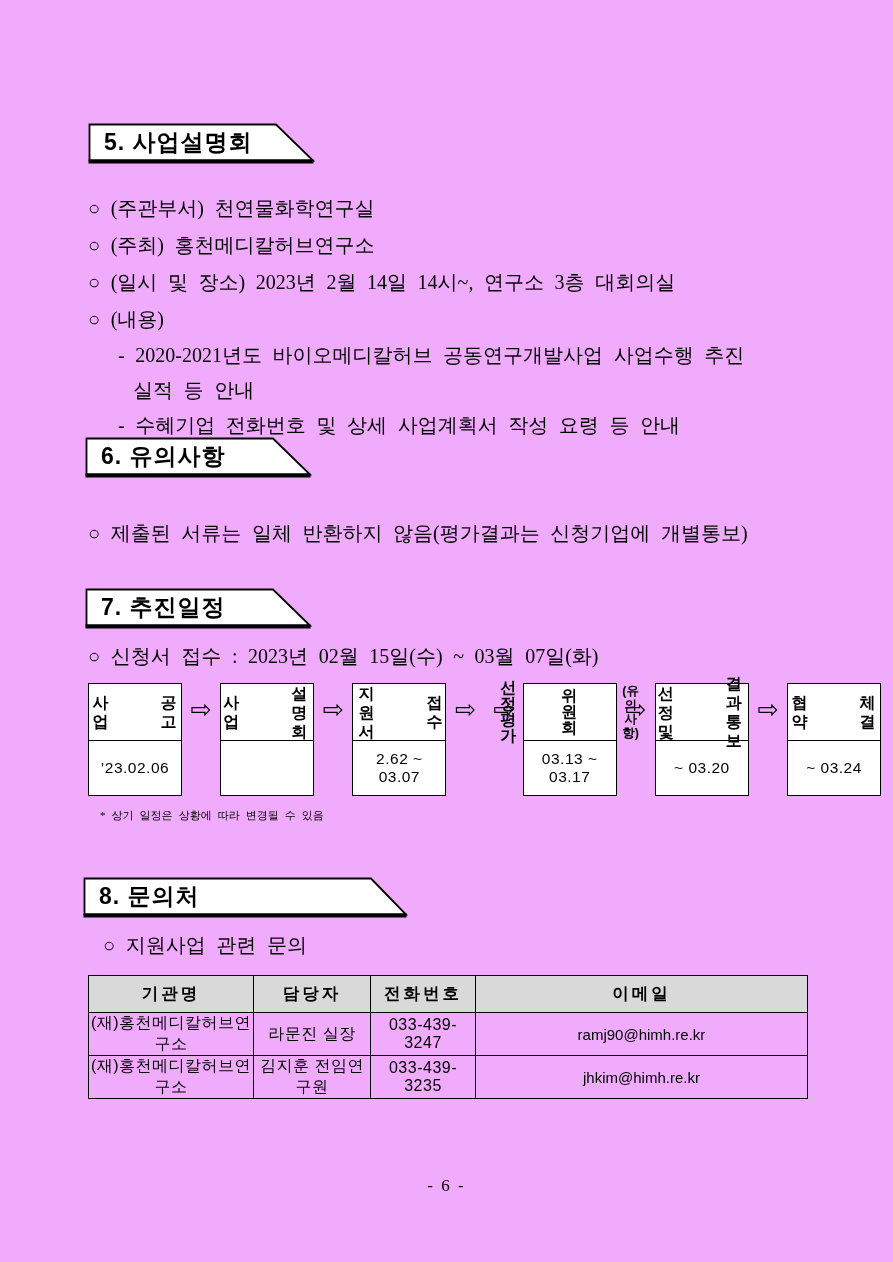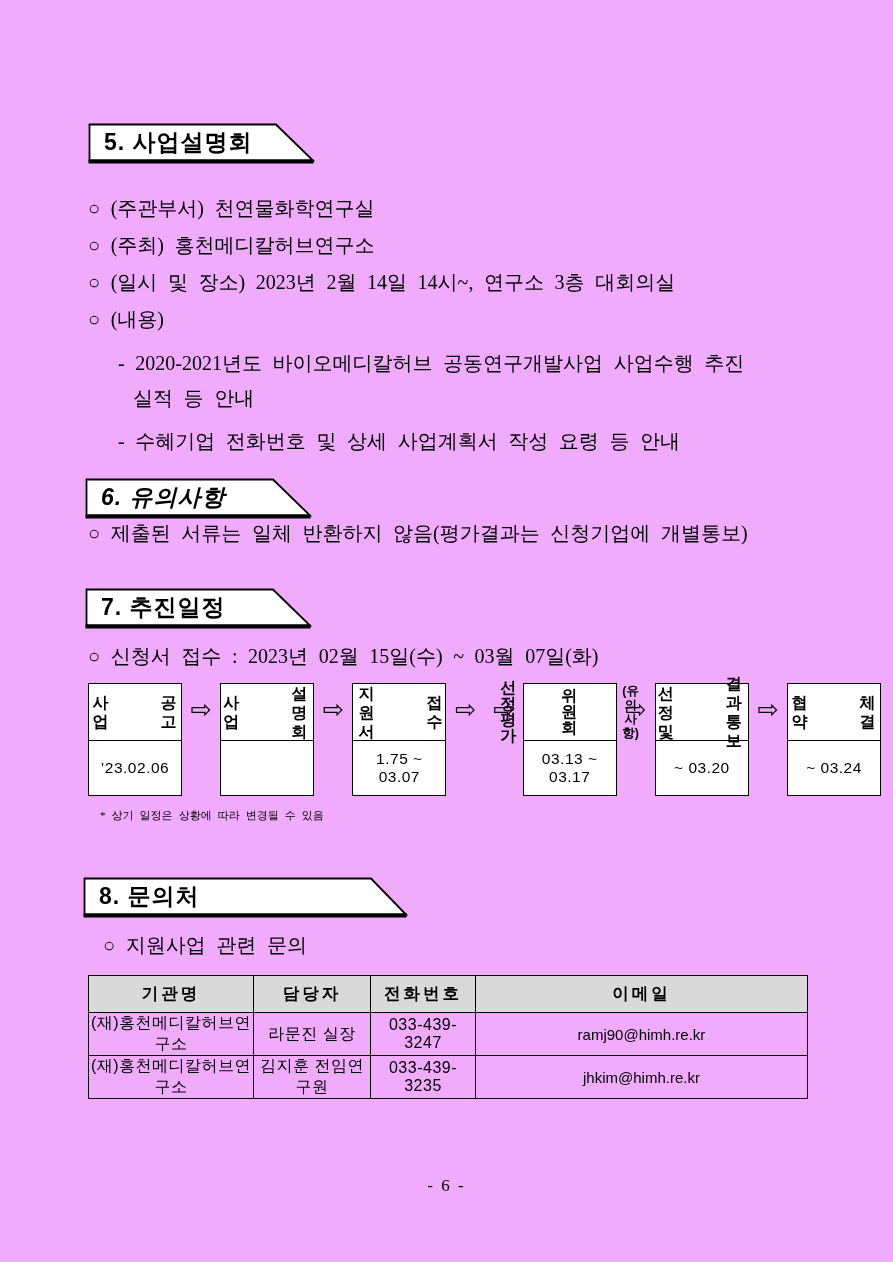--- a/index.html
+++ b/index.html
@@ -12,28 +12,28 @@
   
   .banner { position:absolute; }
   .banner svg { display:block; }
   .banner .label {
     position:absolute; left:16px; top:0; height:38px;
     display:flex; align-items:center;
     font-family:"Liberation Sans","DejaVu Sans",sans-serif;
     font-weight:bold; font-size:23px; letter-spacing:1px; white-space:nowrap;
   }
   #banner5 { left:88px; top:123px; }
-  #banner6 { left:85px; top:478px;font-style:italic; }
+  #banner6 { left:85px; top:437px; }
   #banner7 { left:85px; top:588px; }
   #banner8 { left:83px; top:877px; }
 
   
   .textblock { position:absolute; font-size:20px; white-space:nowrap; }
   .textblock p { margin:0; line-height:37px; word-spacing:0.28em; }
-  .textblock p.sub  { line-height:35px; padding-left:30px;margin-top:8px; }
+  .textblock p.sub  { line-height:35px; padding-left:30px; }
   .textblock p.sub2 { line-height:35px; padding-left:45px; }
   #s5-bullets { left:88px; top:190px; }
   #s6-bullets { left:88px; top:515px; }
   #s7-bullets { left:88px; top:638px; }
   #s8-bullets { left:103px; top:927px; }
 
   
   .flow {
     position:absolute; left:88px; top:683px; width:793px; height:113px;
     display:flex; justify-content:space-between;
@@ -157,21 +157,21 @@
     </div>
 
     <div class="arrowcell">⇨</div>
 
     <div class="step">
       <div class="head">
         <span>지원서</span>
         <span>접 수</span>
       </div>
       <div class="datebody">
-        <span>1.75 ~</span>
+        <span>2.62 ~</span>
         <span>03.07</span>
       </div>
     </div>
 
     <div class="arrowcell">⇨</div>
 
 
     <div class="arrowcell">⇨</div>
 
     <div class="step tight">

